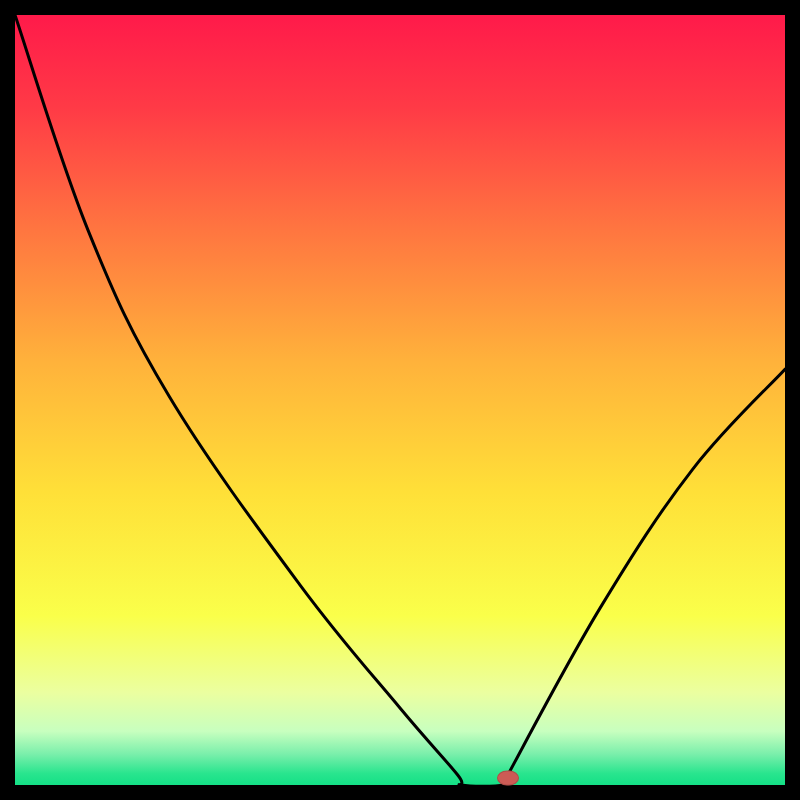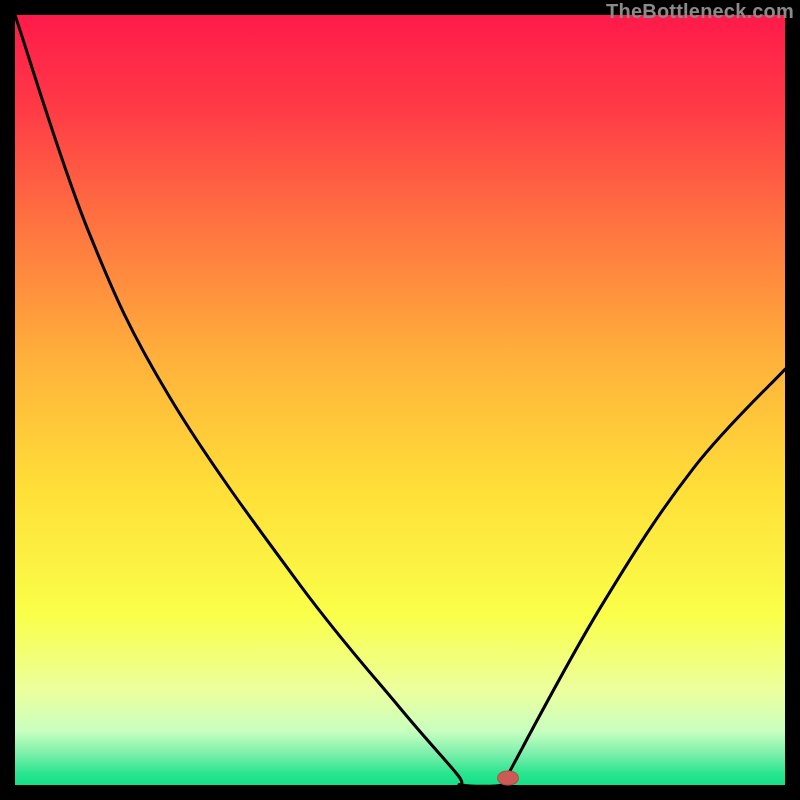--- a/index.html
+++ b/index.html
@@ -76,14 +76,13 @@
             <stop offset="100%" stop-color="#14e086"></stop>
           </linearGradient>
       </defs>
       <rect x="0" y="0" width="770" height="770" fill="url(#bg)"></rect>
     </svg>
     <svg class="curve-svg" viewBox="0 0 770 770" preserveAspectRatio="none">
       <path id="curve-path" d="M 0.0 0.0 C 13.2 38.8, 45.4 147.0, 73.2 215.6 C 100.9 284.2, 115.9 317.4, 154.0 381.1 C 192.1 444.9, 243.3 513.7, 284.9 569.8 C 326.5 625.9, 356.6 658.8, 385.0 693.0 C 413.4 727.2, 431.7 746.1, 442.7 760.0 C 453.8 773.9, 438.3 768.2, 446.6 770.0 C 454.9 771.8, 480.6 771.8, 488.9 770.0 C 497.3 768.2, 475.5 791.9, 492.8 760.0 C 510.1 728.1, 551.9 647.9, 585.2 592.9 C 618.5 537.9, 644.3 497.3, 677.6 454.3 C 710.9 411.3, 753.4 372.2, 770.0 354.2" fill="none" stroke="#000" stroke-width="3" stroke-linejoin="round" stroke-linecap="round"></path>
     </svg>
     <div class="marker" id="marker" style="left: 64%; top: 100%; width: 22px; height: 15px; background: rgb(204, 91, 85); box-shadow: rgba(0, 0, 0, 0.15) 0px 0px 0px 1px inset; margin-top: -7px;"></div>
   </div>
-  <div class="watermark">TheBottleneck.com</div>
 </div>
 
 </body></html>

